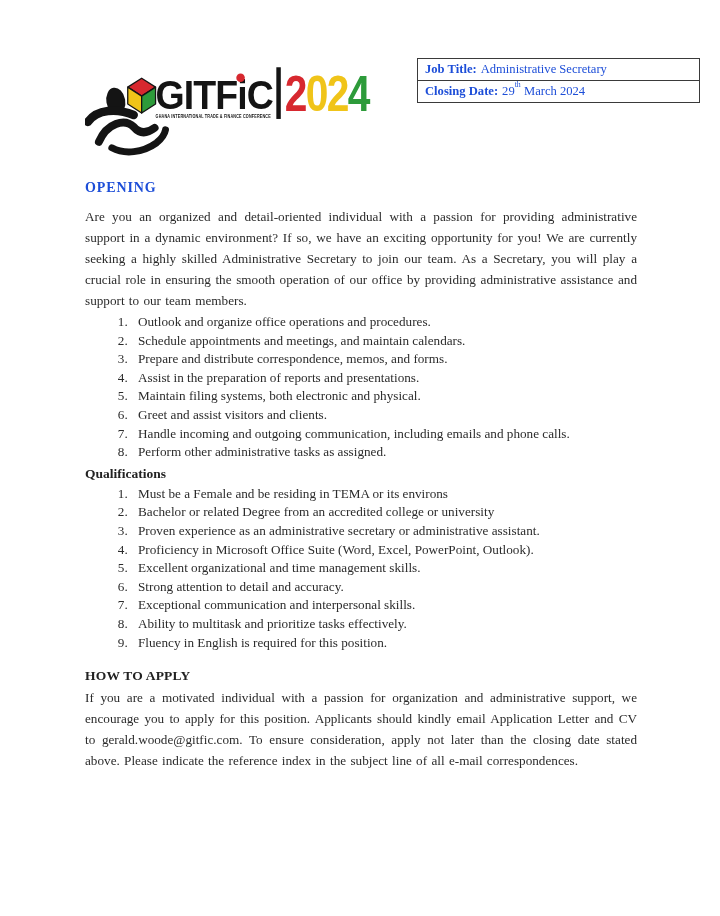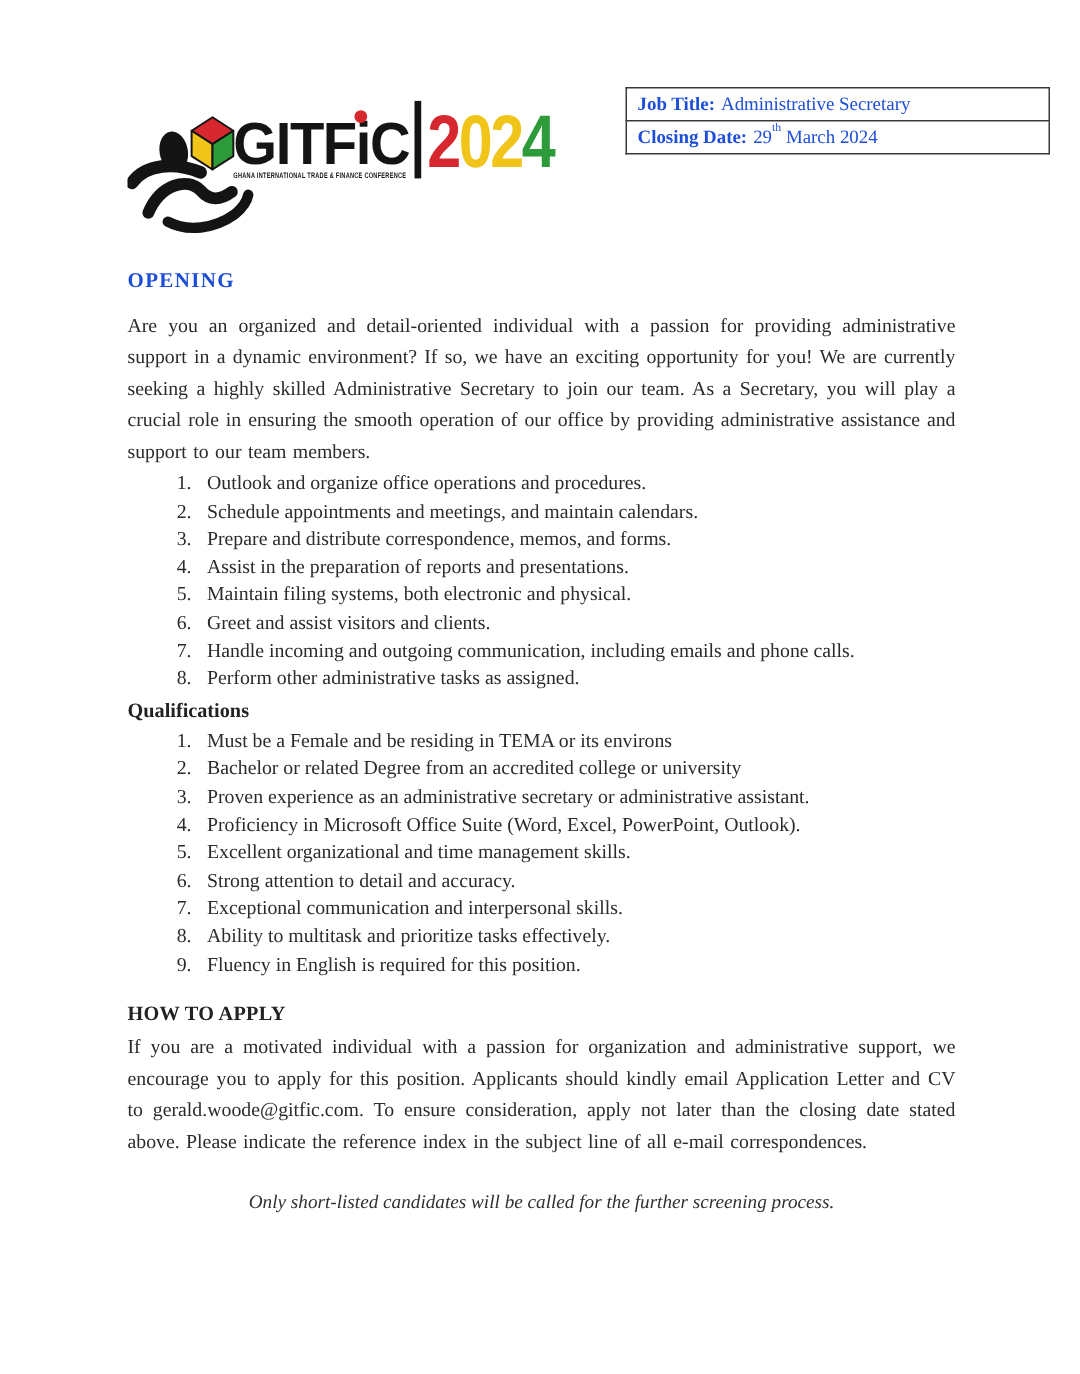--- a/index.html
+++ b/index.html
@@ -157,17 +157,16 @@
       <li>Excellent organizational and time management skills.</li>
       <li>Strong attention to detail and accuracy.</li>
       <li>Exceptional communication and interpersonal skills.</li>
       <li>Ability to multitask and prioritize tasks effectively.</li>
       <li>Fluency in English is required for this position.</li>
     </ol>
 
     <h2 class="sec-h hta">HOW TO APPLY</h2>
     <p class="just">If you are a motivated individual with a passion for organization and administrative support, we encourage you to apply for this position. Applicants should kindly email Application Letter and CV to gerald.woode@gitfic.com.  To ensure consideration, apply not later than the closing date stated above. Please indicate the reference index in the subject line of all e-mail correspondences.</p>
 
-    <p class="note">Only short-listed candidates will be called for the further screening process.</p>
 
 
   </main>
 </div>
 
 </body></html>

